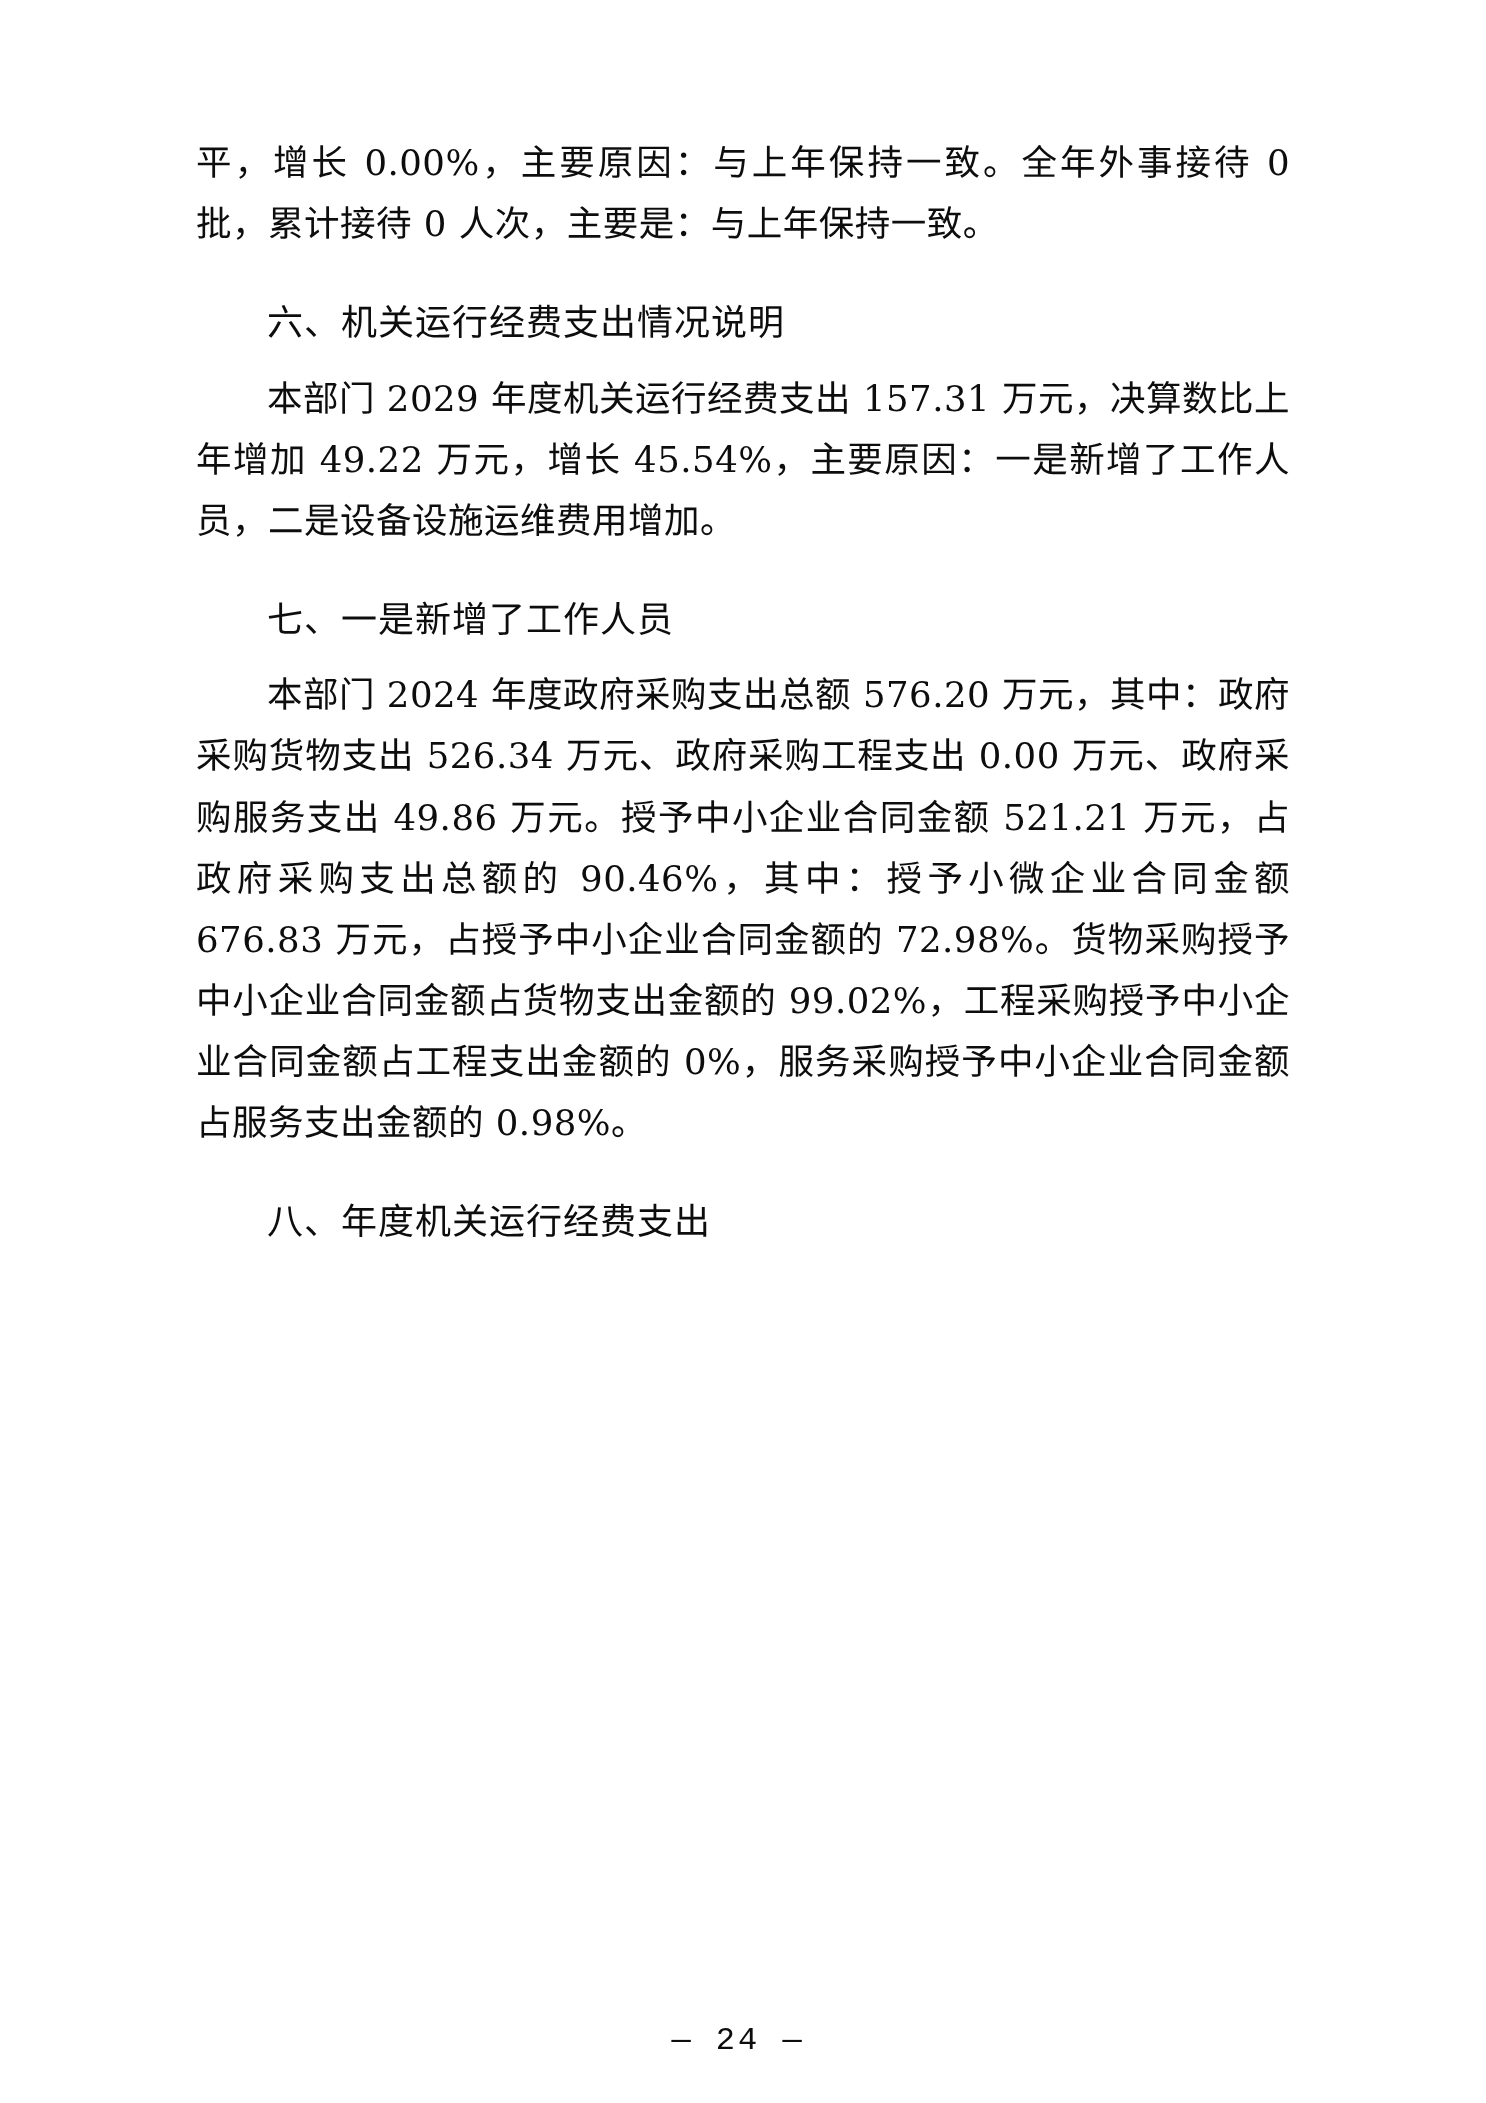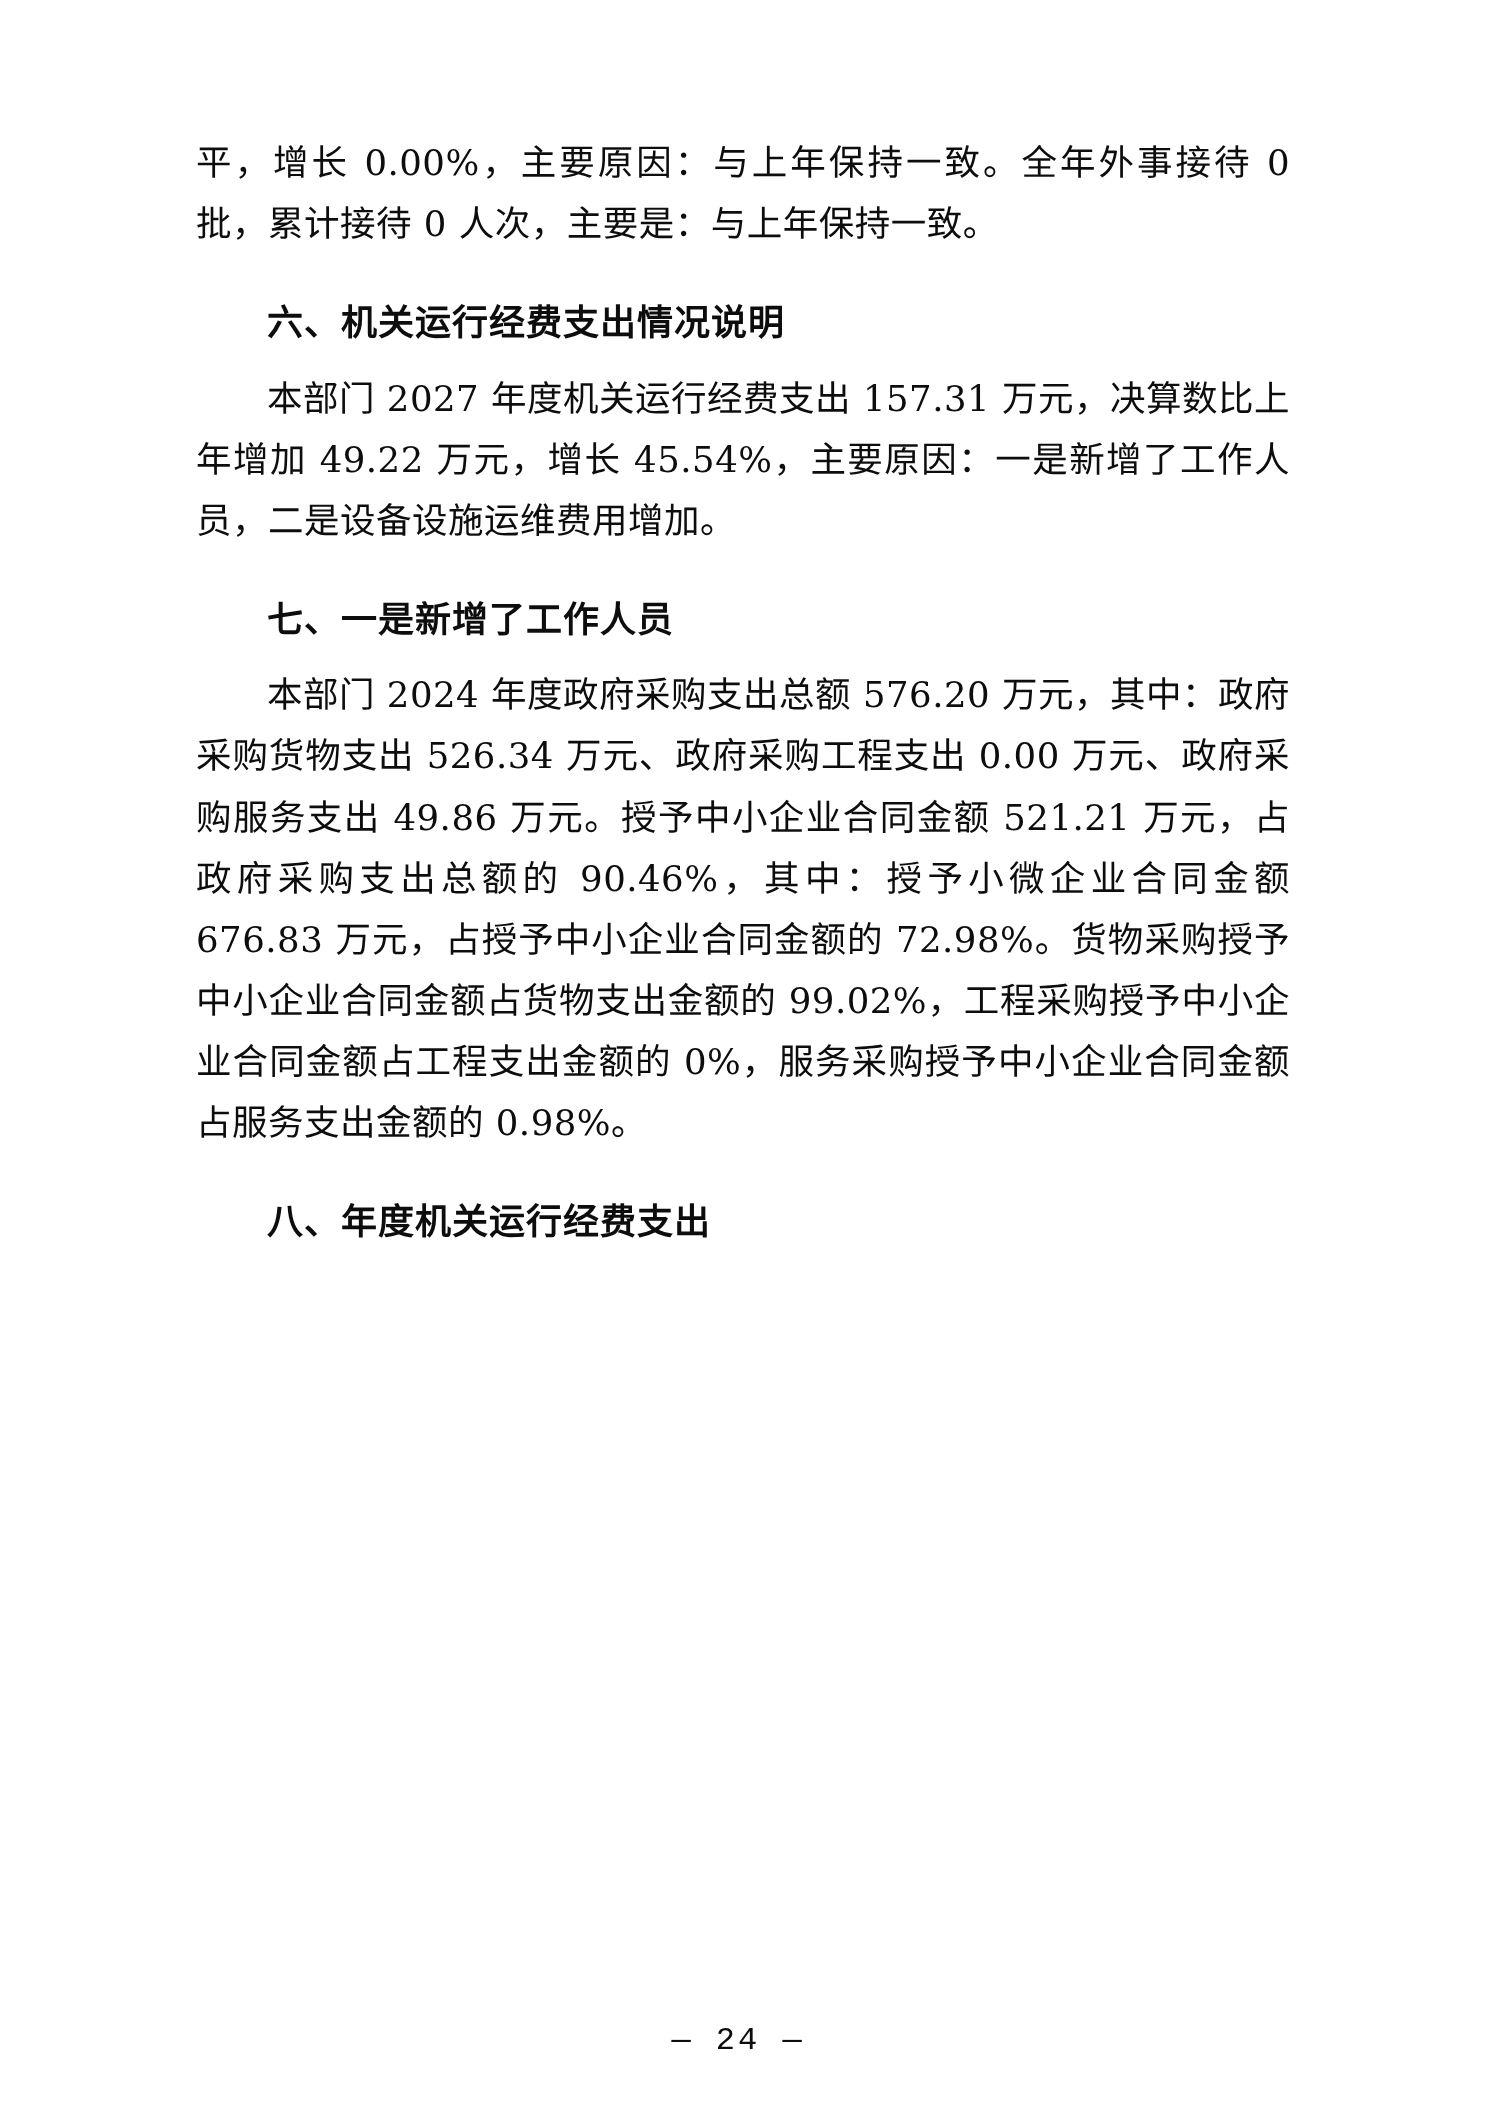--- a/index.html
+++ b/index.html
@@ -36,21 +36,21 @@
     font-family: "DejaVu Serif", "Liberation Serif", serif;
     color: #0d0d0d;
   }
   p.indent {
     text-indent: 71px;
   }
   h2.section {
     margin: 26px 0 16px 0;
     font-size: 36px;
     line-height: 1.6;
-    font-weight: bold;
+    font-weight: normal;
     text-indent: 71px;
     letter-spacing: 1px;
     font-family: "DejaVu Sans", "Liberation Sans", sans-serif;
     color: #0d0d0d;
   }
   .spacer-sm { height: 14px; }
   .footer {
     position: absolute;
     left: 0;
     right: 0;
@@ -67,21 +67,21 @@
 
 <div class="page">
   <div class="doc-body">
 
     <p class="para">平，增长 0.00%，主要原因：与上年保持一致。全年外事接待 0 批，累计接待 0 人次，主要是：与上年保持一致。</p>
 
     <div class="spacer-sm"></div>
 
     <h2 class="section">六、机关运行经费支出情况说明</h2>
 
-    <p class="para indent">本部门 2027 年度机关运行经费支出 157.31 万元，决算数比上年增加 49.22 万元，增长 45.54%，主要原因：一是新增了工作人员，二是设备设施运维费用增加。</p>
+    <p class="para indent">本部门 2029 年度机关运行经费支出 157.31 万元，决算数比上年增加 49.22 万元，增长 45.54%，主要原因：一是新增了工作人员，二是设备设施运维费用增加。</p>
 
     <div class="spacer-sm"></div>
 
     <h2 class="section">七、一是新增了工作人员</h2>
 
     <p class="para indent">本部门 2024 年度政府采购支出总额 576.20 万元，其中：政府采购货物支出 526.34 万元、政府采购工程支出 0.00 万元、政府采购服务支出 49.86 万元。授予中小企业合同金额 521.21 万元，占政府采购支出总额的 90.46%，其中：授予小微企业合同金额 676.83 万元，占授予中小企业合同金额的 72.98%。货物采购授予中小企业合同金额占货物支出金额的 99.02%，工程采购授予中小企业合同金额占工程支出金额的 0%，服务采购授予中小企业合同金额占服务支出金额的 0.98%。</p>
 
     <div class="spacer-sm"></div>
 
     <h2 class="section">八、年度机关运行经费支出</h2>

